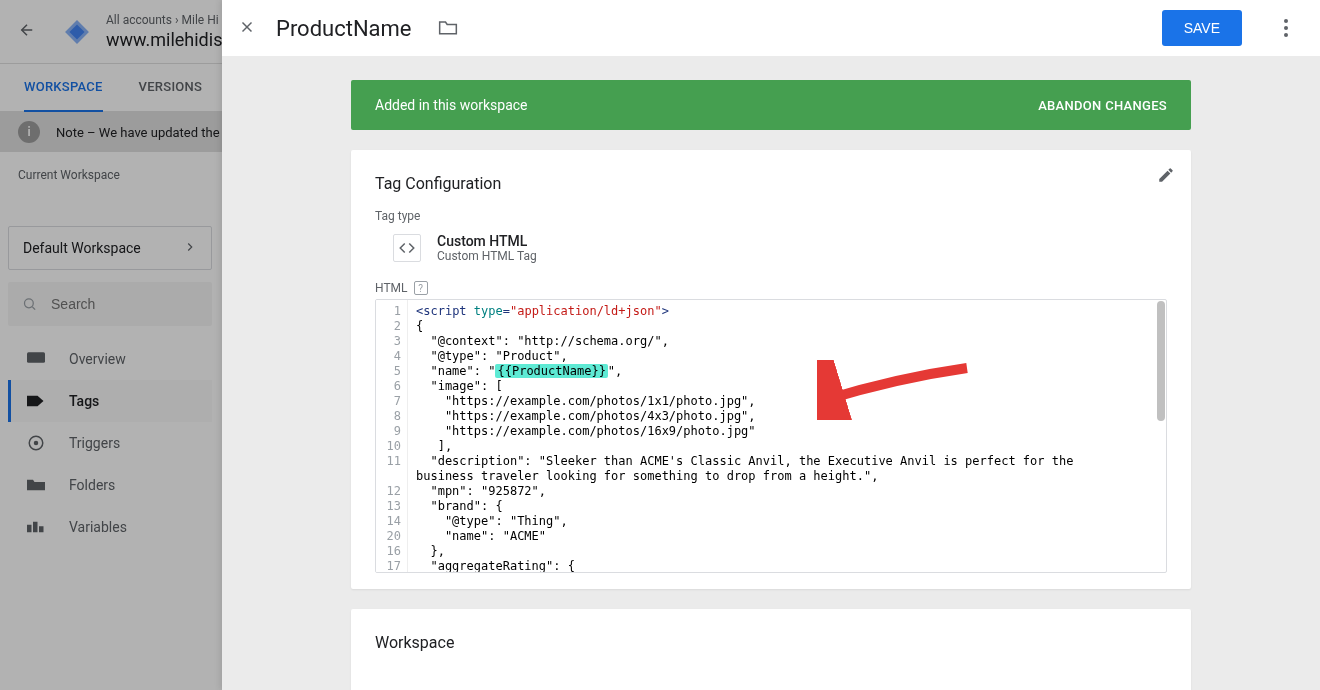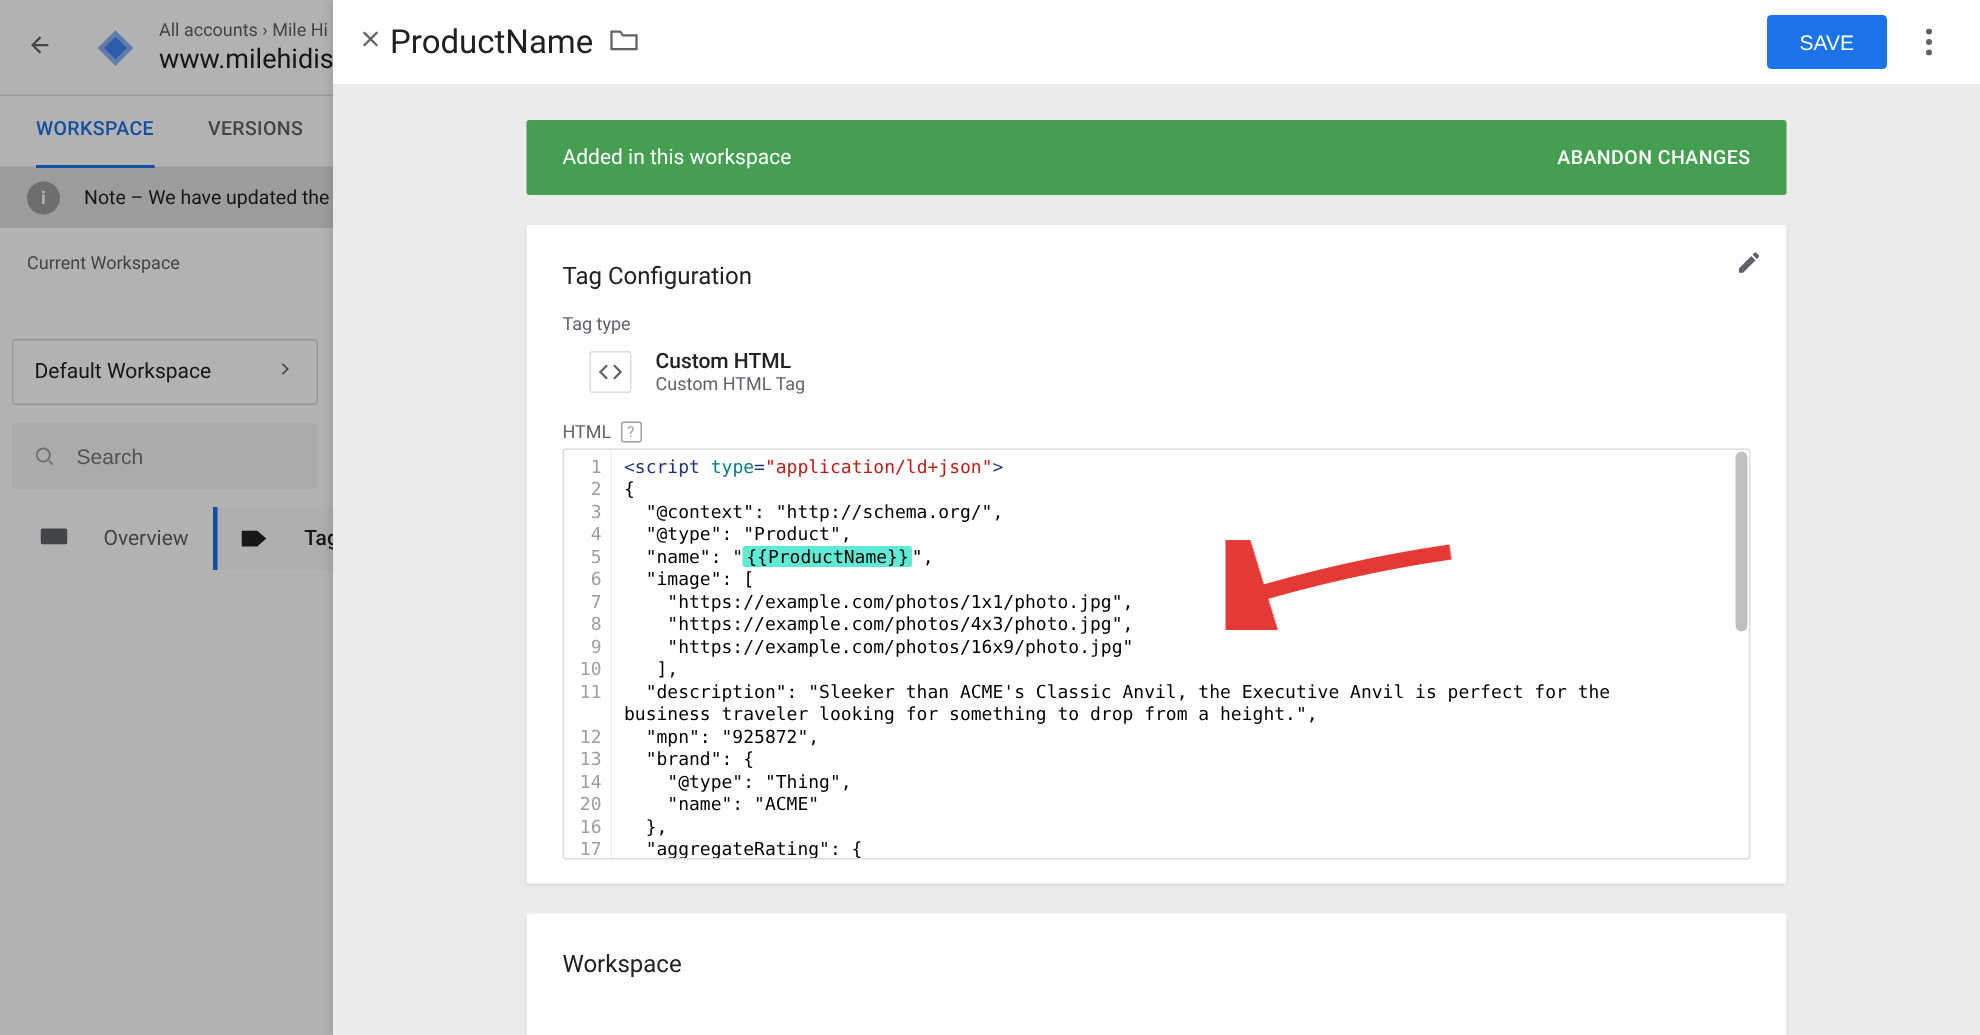--- a/index.html
+++ b/index.html
@@ -101,21 +101,21 @@
   padding:0 14px;
   background:var(--leftbg);
   border-radius:2px;
 }
 .search input{
   border:none;background:transparent;outline:none;
   font-size:14px;color:#5f6368;width:100%;
 }
 .nav{
   margin-top:6px;
-  display:flex;flex-direction:row;
+  display:flex;flex-direction:column;
 }
 .nav-item{
   height:42px;display:flex;align-items:center;gap:24px;
   padding:0 16px;color:var(--muted);font-size:14px;
   cursor:pointer;border-left:3px solid transparent;
 }
 .nav-item.active{color:#202124;font-weight:500;border-left-color:var(--blue);background:#fafafa;}
 
 
 .overlay-shade{
@@ -127,21 +127,21 @@
   position:absolute;
   left:222px;top:0;right:0;bottom:0;
   background:#ebebeb;
   display:flex;flex-direction:column;
   box-shadow:-2px 0 6px rgba(0,0,0,.1);
 }
 .panel-header{
   height:56px;background:#fff;
   display:flex;align-items:center;
   padding:16px 16px;
-  gap:4px;
+  gap:20px;
 }
 .panel-title{
   font-size:22px;font-weight:400;
 }
 .close-x{
   color:#5f6368;cursor:pointer;
 }
 .folder-ic{color:#5f6368;margin-left:6px;}
 .panel-header .spacer{flex:1}
 .save-btn{

